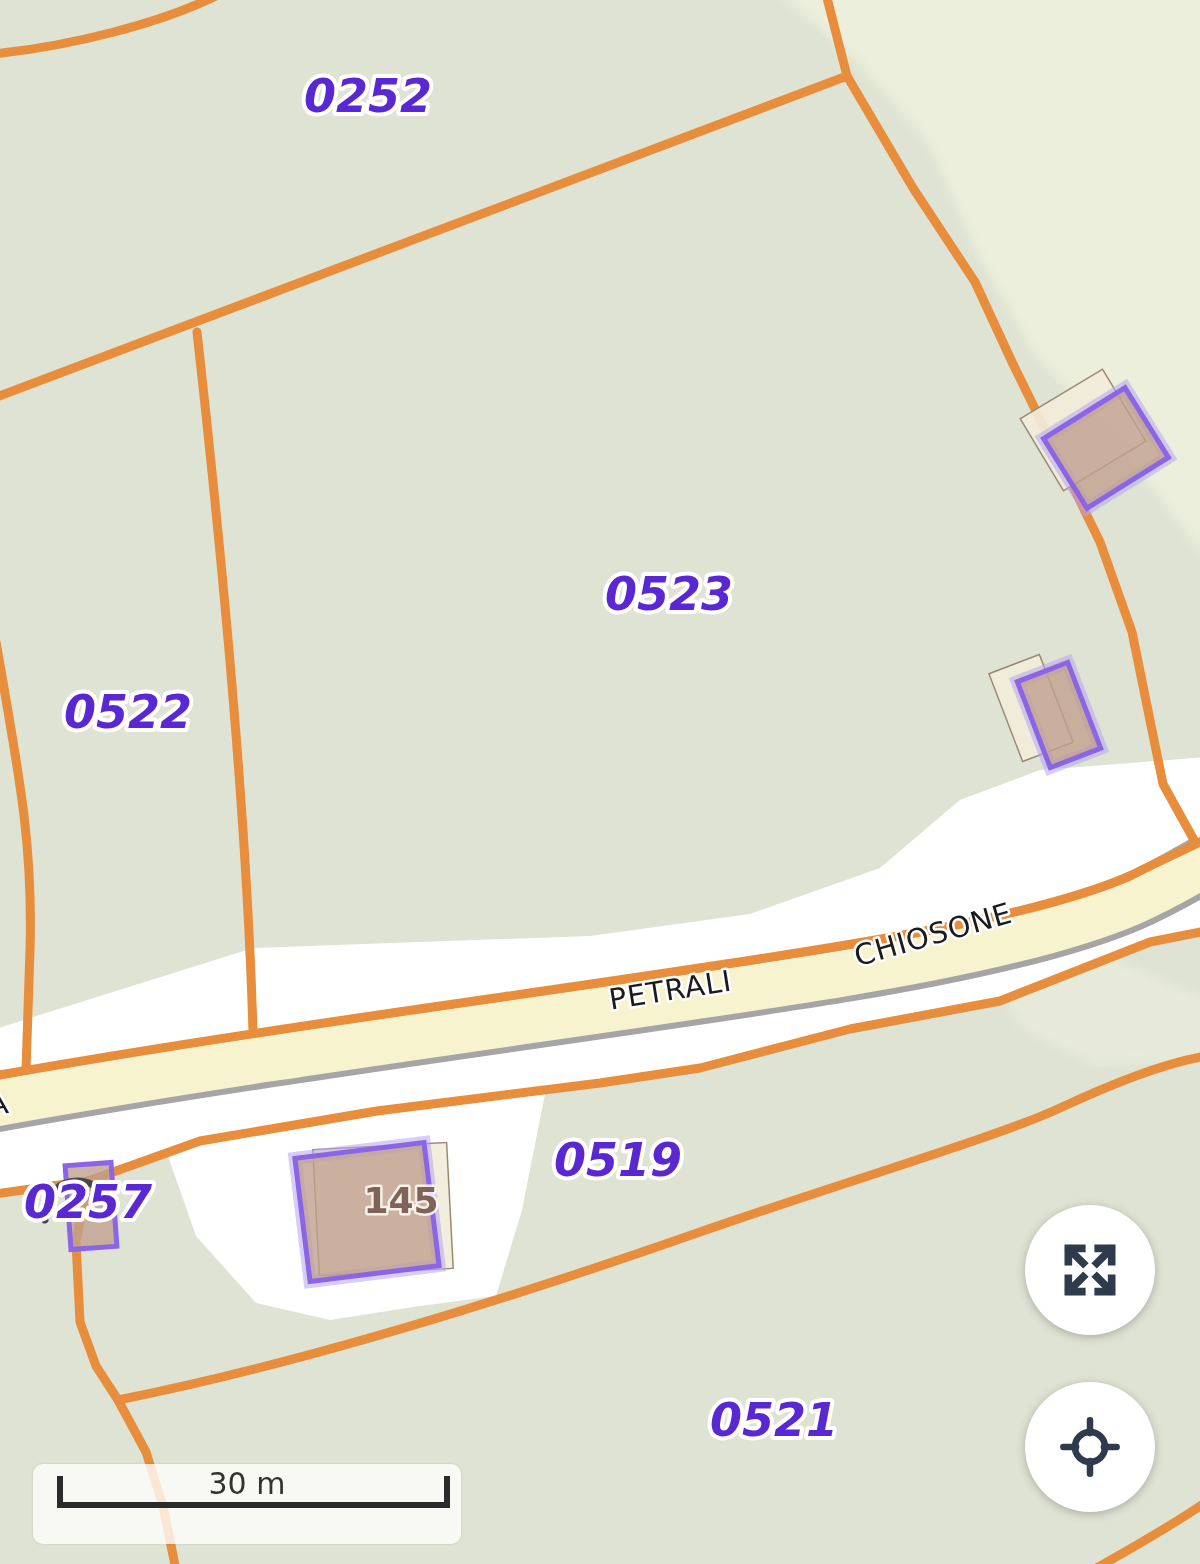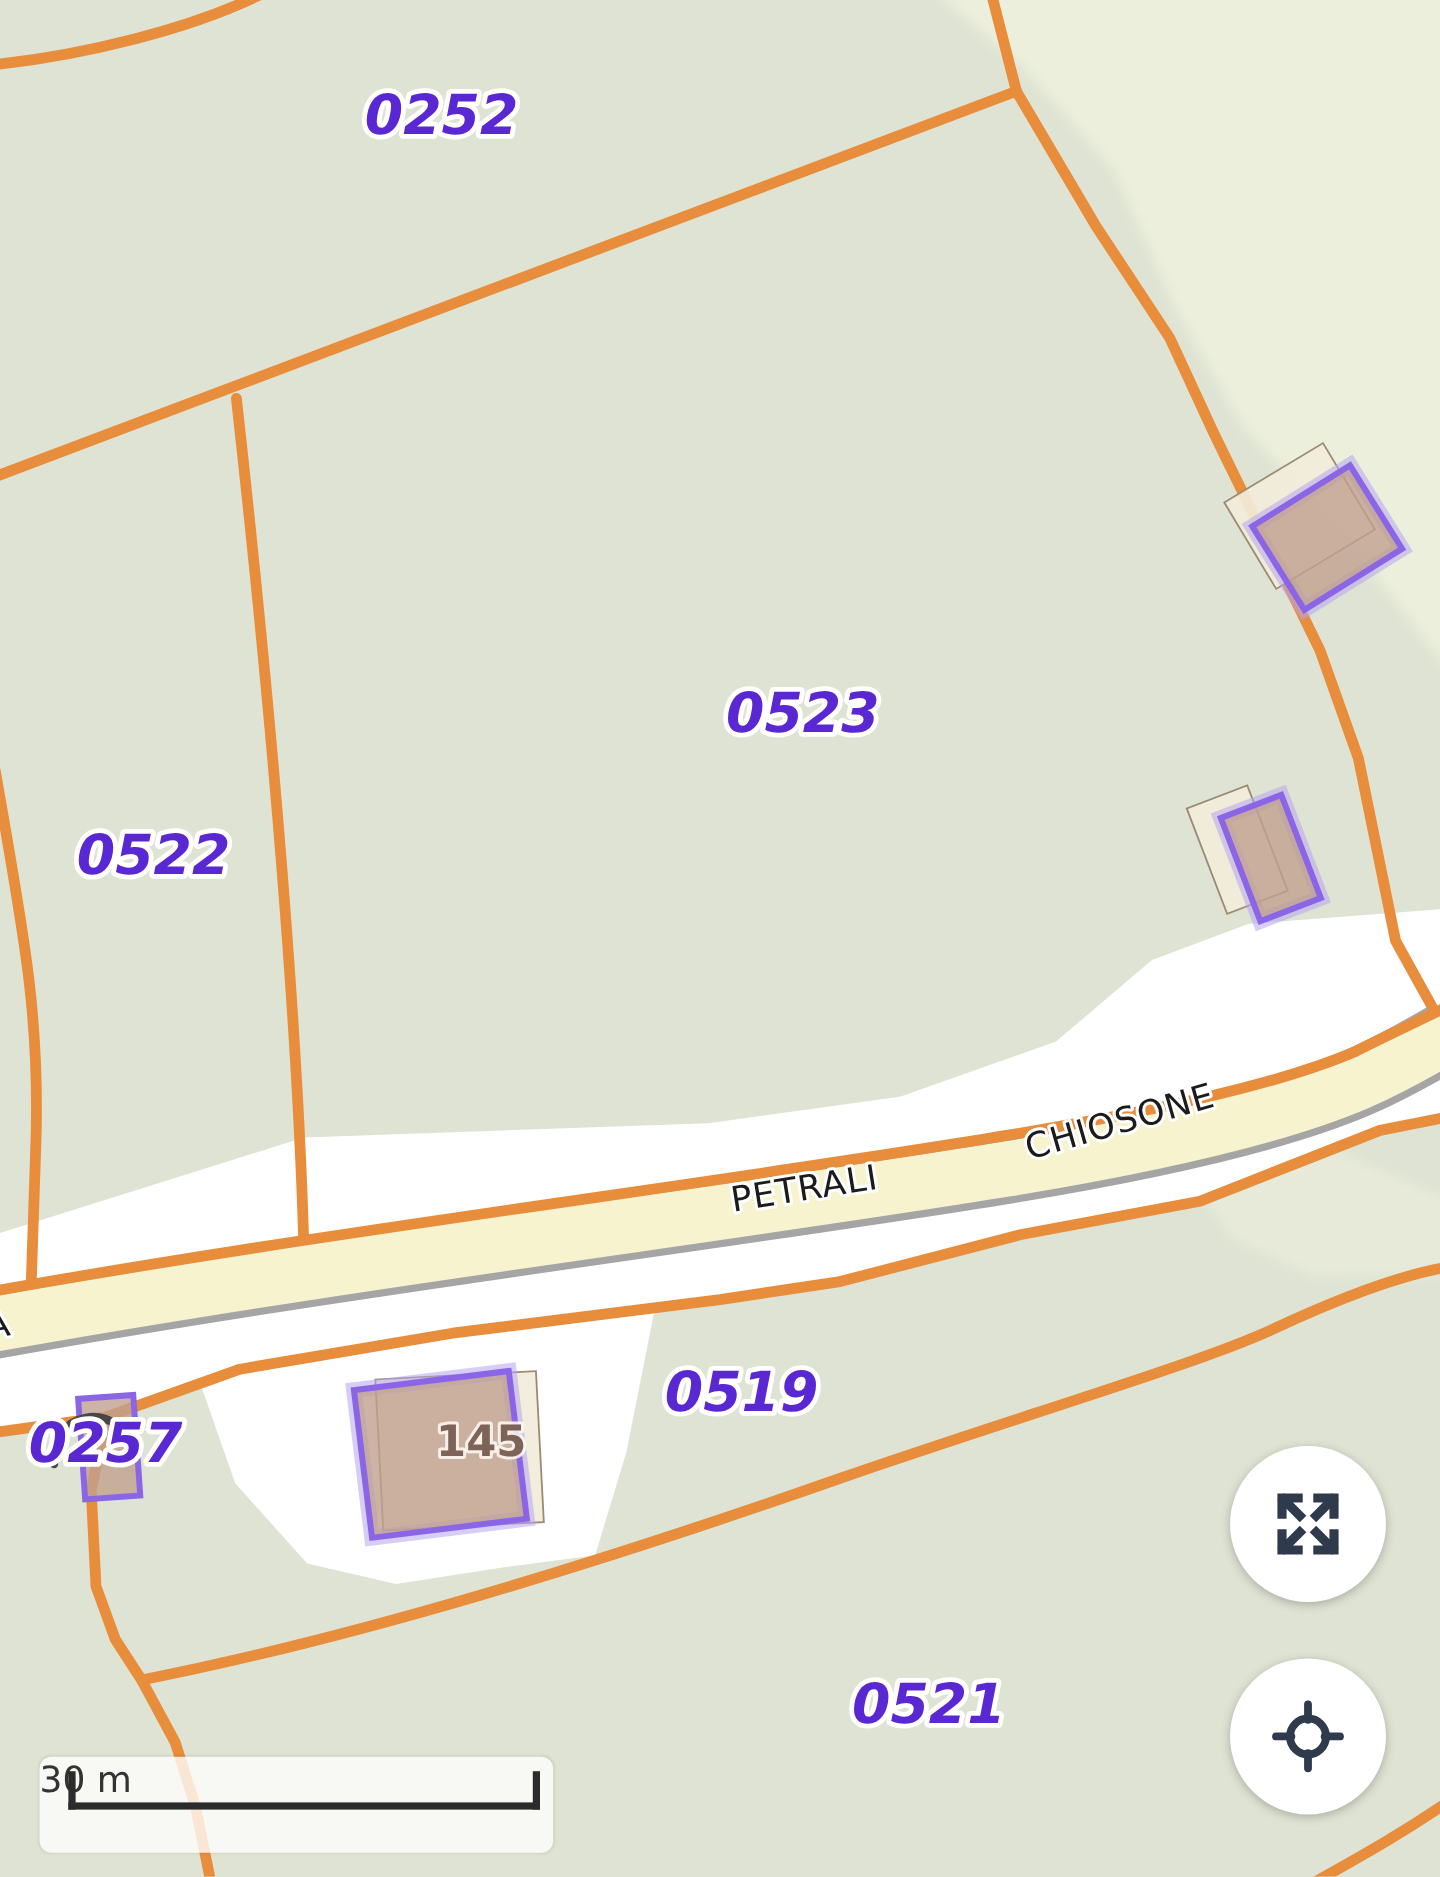--- a/index.html
+++ b/index.html
@@ -30,21 +30,21 @@
     display:flex;align-items:center;justify-content:center;
   }
   .btn-fullscreen{left:1025px;top:1205px;}
   .btn-locate{left:1025px;top:1382px;}
   .scale-bar{
     position:absolute;left:33px;top:1464px;width:428px;height:80px;
     background:rgba(255,255,255,0.78);border-radius:10px;
     box-shadow:0 0 3px rgba(0,0,0,0.12);
   }
   .scale-label{
-    position:absolute;top:2px;left:0;right:0;
+    position:absolute;top:2px;left:0;right:0;text-align:center;
     font-size:30px;color:#333333;
   }
   .scale-bracket{
     position:absolute;left:24px;top:12px;width:381px;height:26px;
     border-left:6px solid #2b2b2b;border-right:6px solid #2b2b2b;
     border-bottom:6px solid #2b2b2b;
   }
 </style>
 </head>
 <body>

